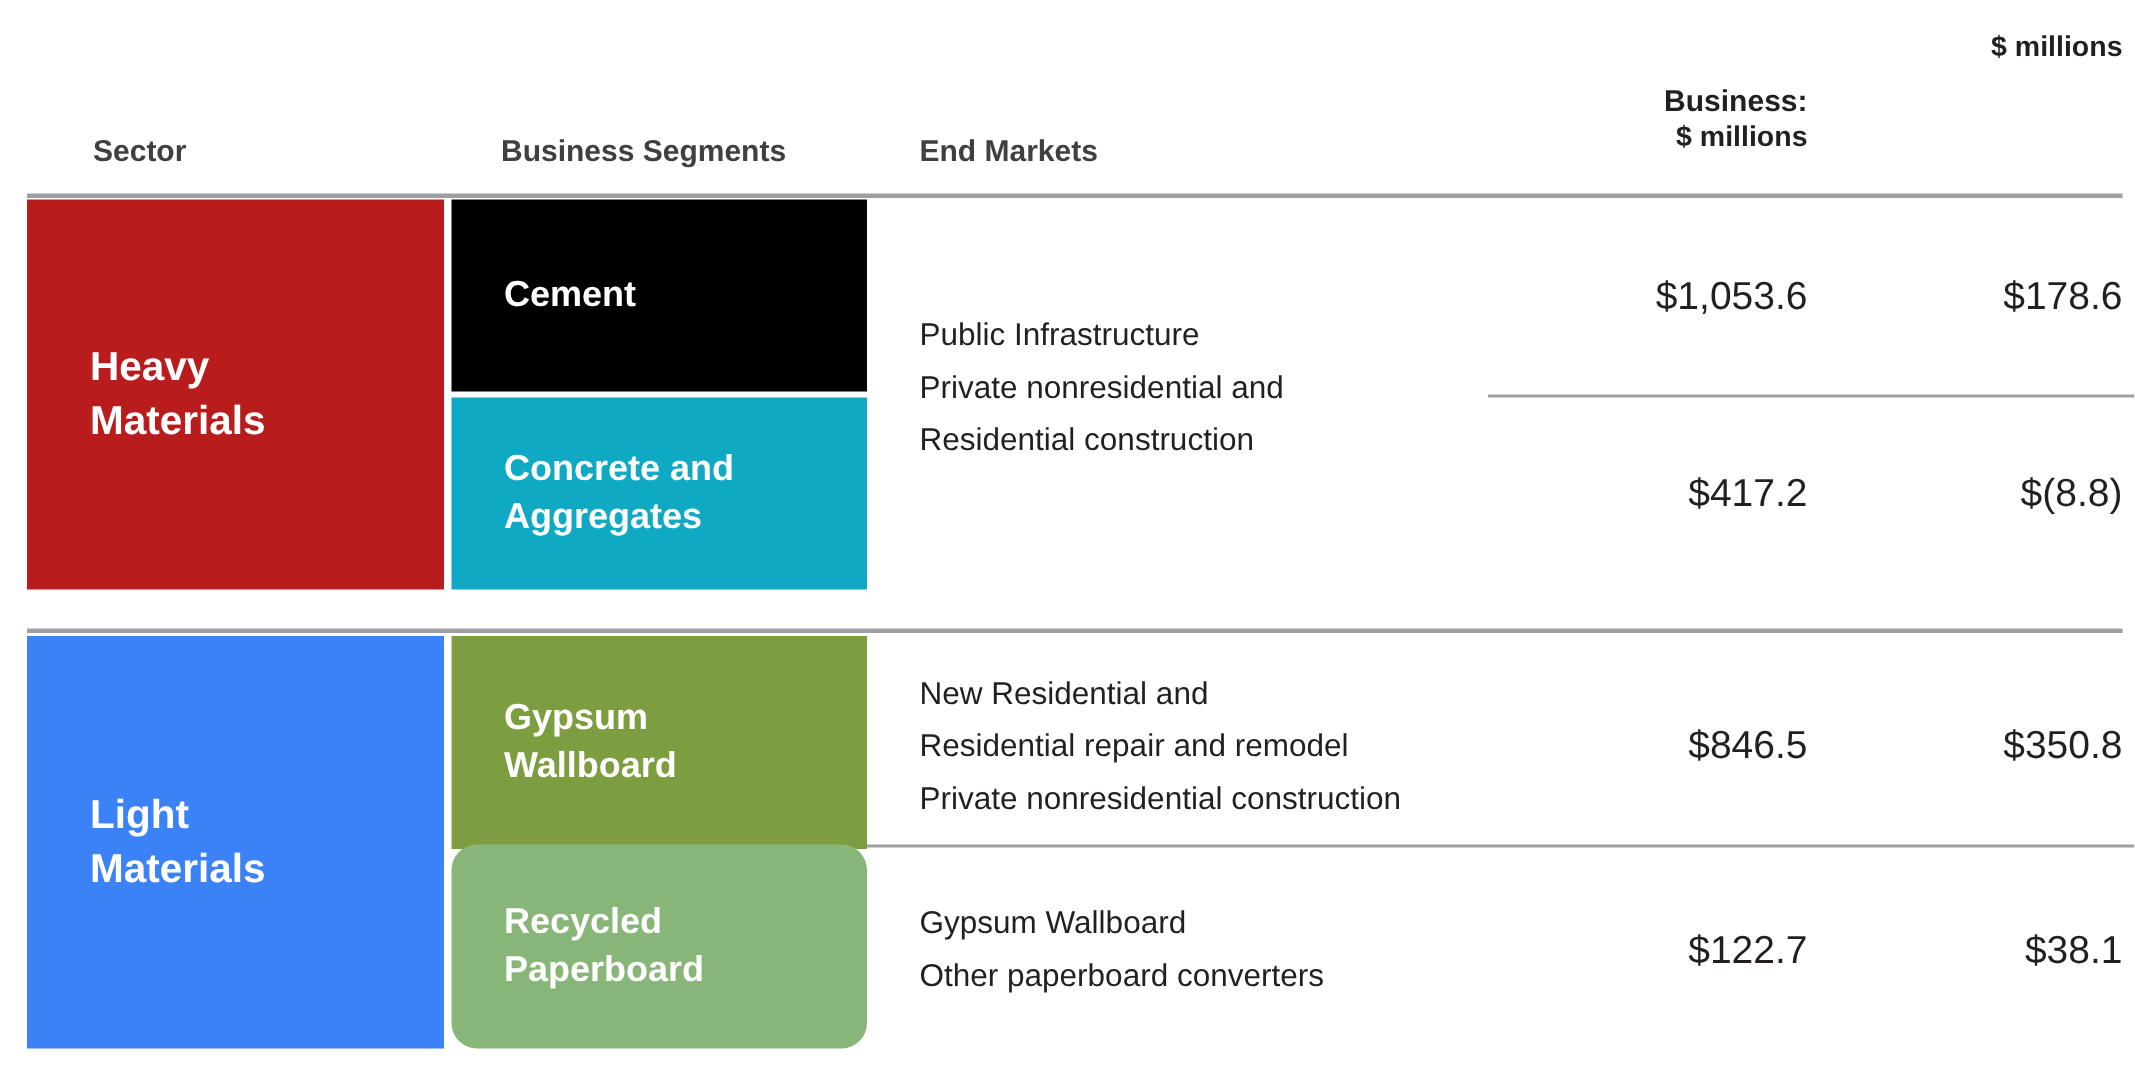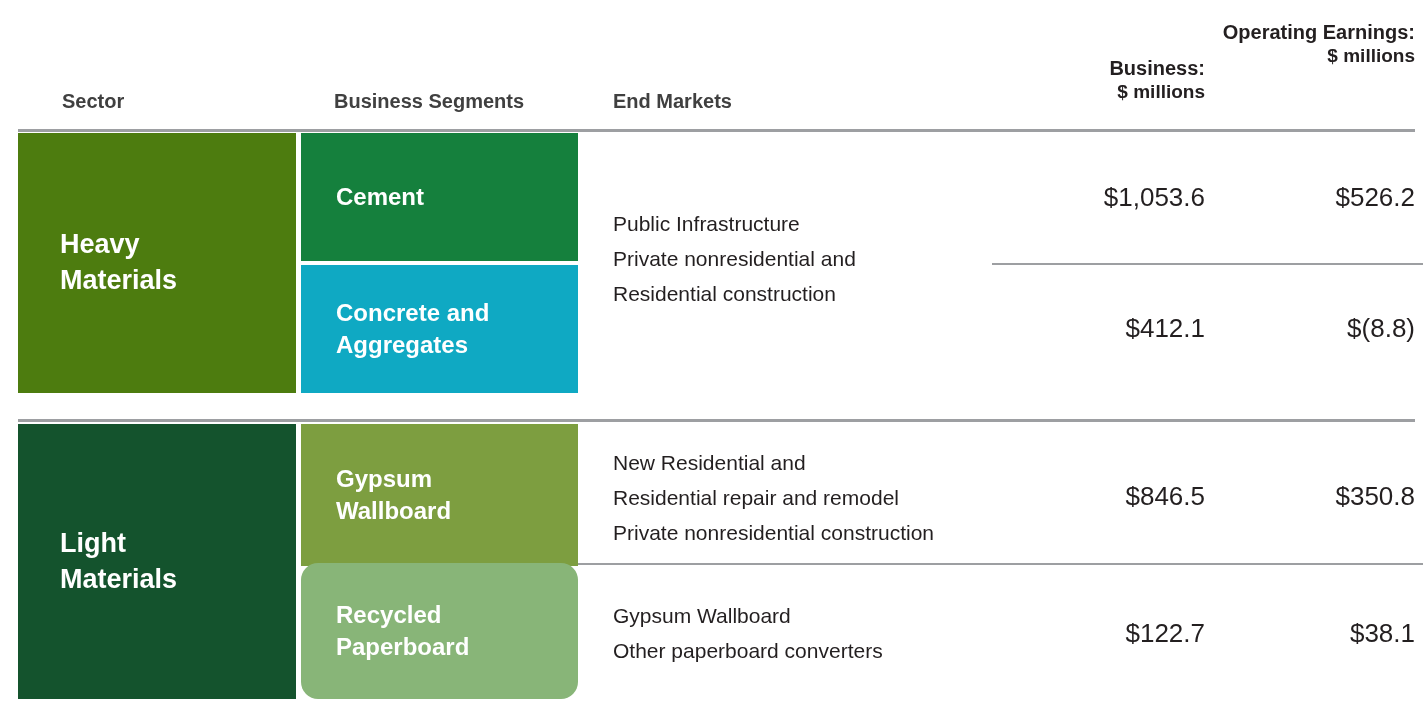--- a/index.html
+++ b/index.html
@@ -75,46 +75,46 @@
   .sector-block .sector-label {
     font-size: 27px;
     font-weight: bold;
     color: #ffffff;
     line-height: 1.33;
     white-space: pre-line;
   }
   #sector-heavy {
     top: 133px;
     height: 260px;
-    background: #4d7c0f;
+    background: #b91c1c;
   }
   #sector-light {
     top: 424px;
     height: 275px;
-    background: #14532d;
+    background: #3b82f6;
   }
 
   
   .segment-block {
     position: absolute;
     left: 301px;
     width: 277px;
     display: flex;
     align-items: center;
     box-sizing: border-box;
     padding-left: 35px;
   }
   .segment-block .segment-label {
     font-size: 24px;
     font-weight: bold;
     color: #ffffff;
     line-height: 1.32;
     white-space: pre-line;
   }
-  #segment-cement      { top: 133px; height: 128px; background: #15803d; }
+  #segment-cement      { top: 133px; height: 128px; background: #000000; }
   #segment-concrete    { top: 265px; height: 128px; background: #0fa9c3; }
   #segment-gypsum      { top: 424px; height: 142px; background: #7d9e40; }
   #segment-paperboard  { top: 563px; height: 136px; background: #88b578; border-radius: 17px; }
 
   
   .markets {
     position: absolute;
     left: 613px;
     font-size: 21px;
     font-weight: normal;
@@ -153,21 +153,20 @@
 <div class="col-head" id="head-sector">Sector</div>
 <div class="col-head" id="head-segments">Business Segments</div>
 <div class="col-head" id="head-markets">End Markets</div>
 
 <div class="num-head" id="head-revenue">
   <span class="nh-title">Business:</span>
   <span class="nh-sub">$ millions</span>
 </div>
 
 <div class="num-head" id="head-earnings">
-  <span class="nh-title">Operating Earnings:</span>
   <span class="nh-sub">$ millions</span>
 </div>
 
 <div class="rule" id="rule-top"></div>
 <div class="rule" id="rule-heavy-inner"></div>
 <div class="rule" id="rule-mid"></div>
 <div class="rule" id="rule-light-inner"></div>
 
 <div class="sector-block" id="sector-heavy">
   <span class="sector-label">Heavy
@@ -181,22 +180,22 @@
 <div class="segment-block" id="segment-concrete">
   <span class="segment-label">Concrete and
 Aggregates</span>
 </div>
 
 <div class="markets" id="markets-heavy">Public Infrastructure
 Private nonresidential and
 Residential construction</div>
 
 <div class="num-cell rev" id="rev-cement">$1,053.6</div>
-<div class="num-cell earn" id="earn-cement">$526.2</div>
-<div class="num-cell rev" id="rev-concrete">$412.1</div>
+<div class="num-cell earn" id="earn-cement">$178.6</div>
+<div class="num-cell rev" id="rev-concrete">$417.2</div>
 <div class="num-cell earn" id="earn-concrete">$(8.8)</div>
 
 <div class="sector-block" id="sector-light">
   <span class="sector-label">Light
 Materials</span>
 </div>
 
 <div class="segment-block" id="segment-gypsum">
   <span class="segment-label">Gypsum
 Wallboard</span>

